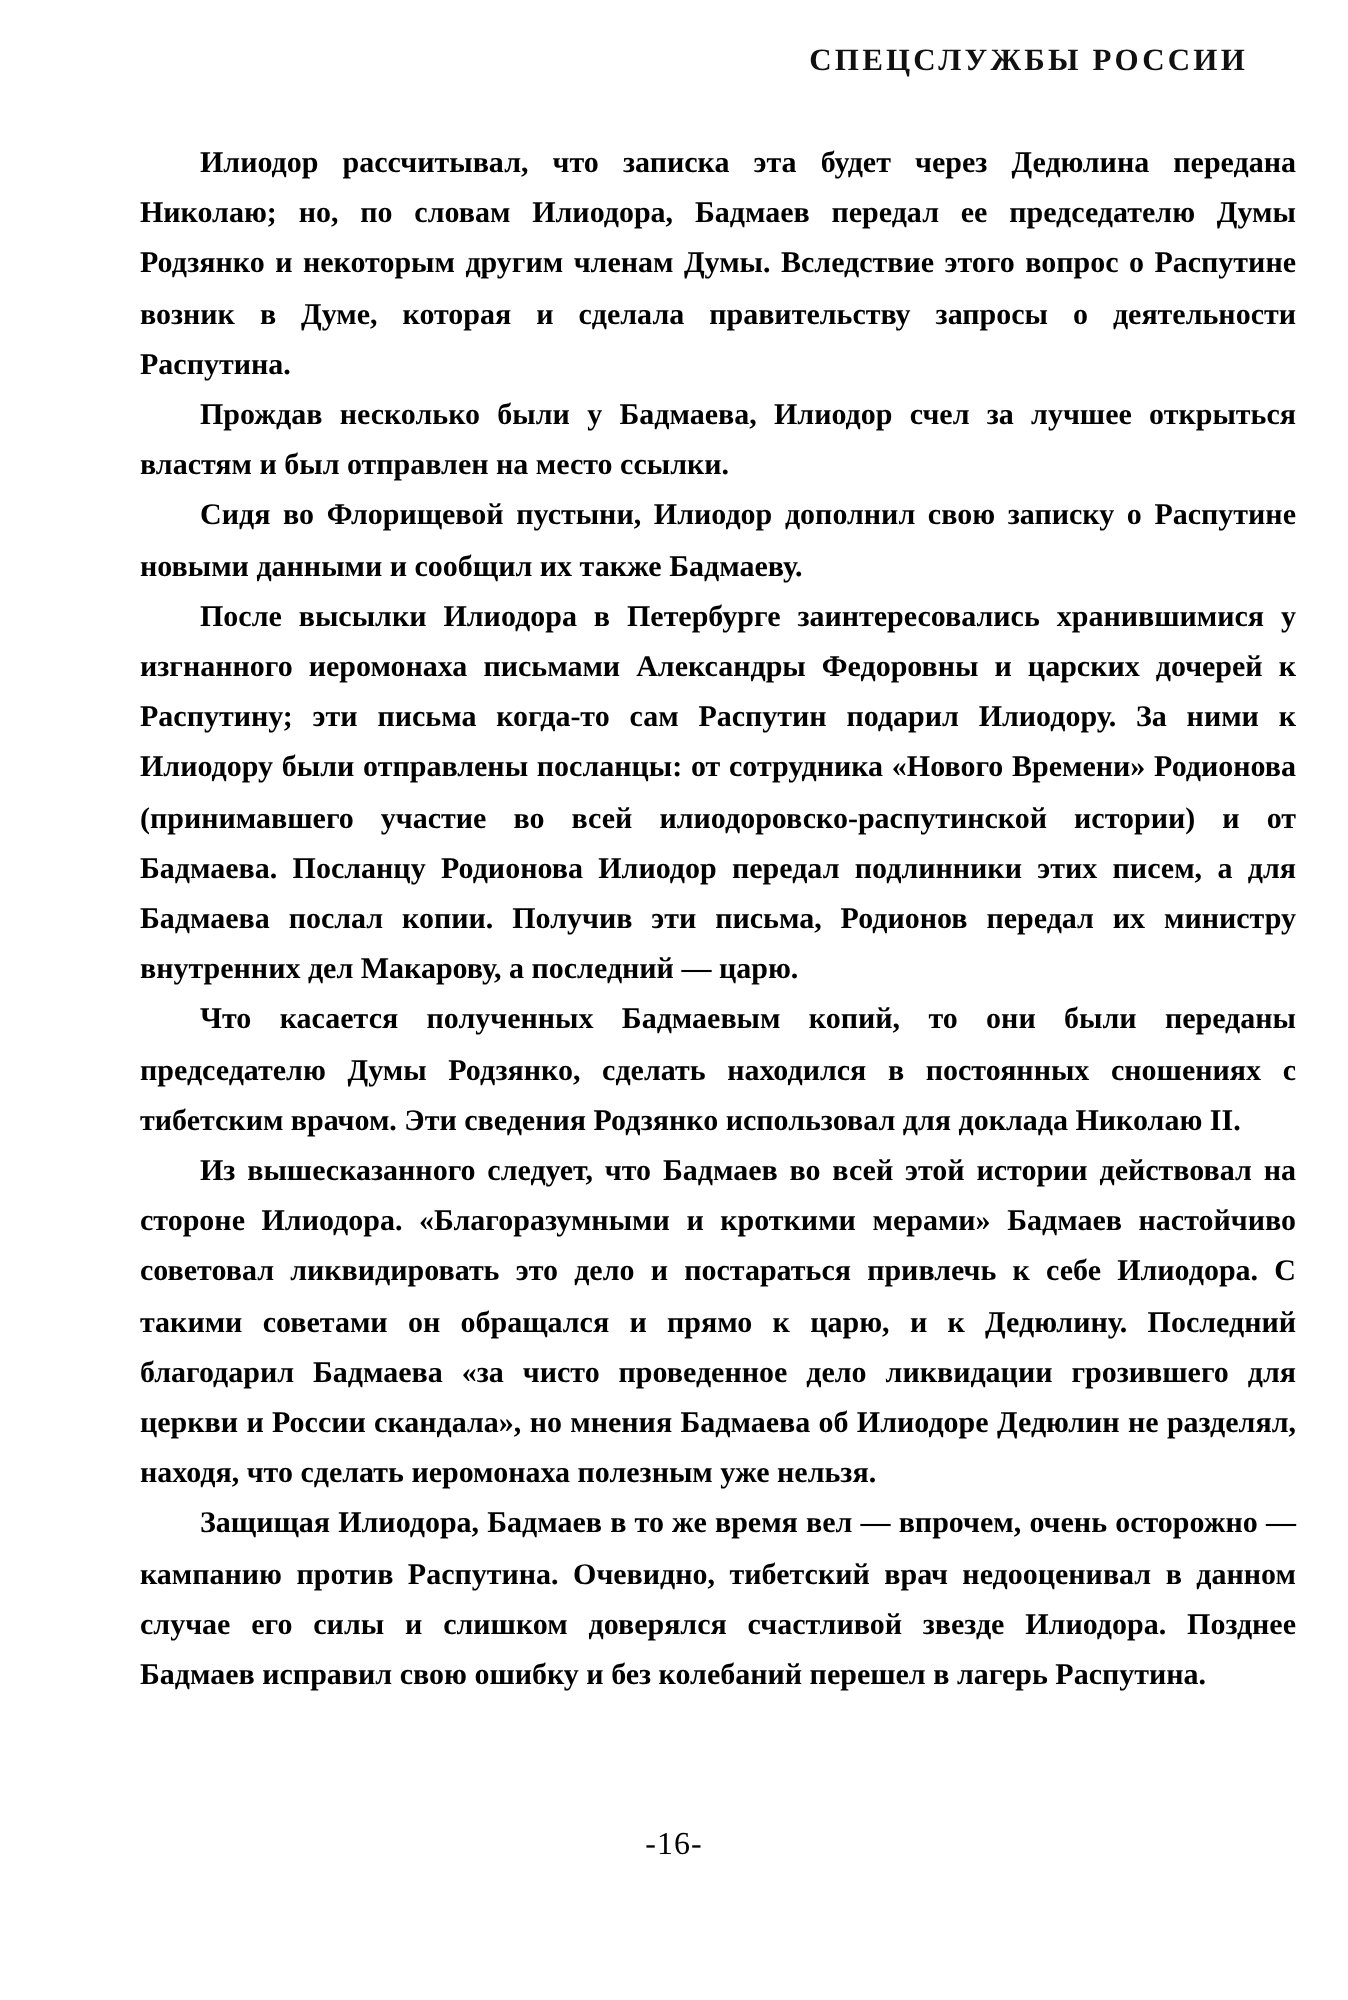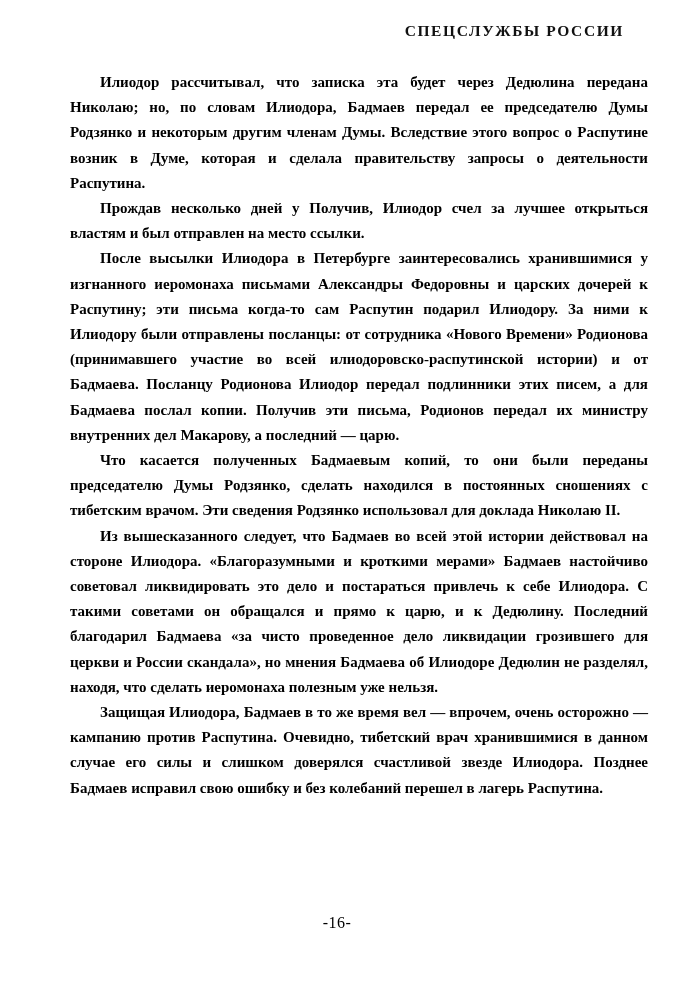--- a/index.html
+++ b/index.html
@@ -64,22 +64,23 @@
 </style>
 </head>
 <body>
 
 <div class="page">
 
   <div class="running-head">СПЕЦСЛУЖБЫ РОССИИ</div>
 
   <div class="body-text">
     <p>Илиодор рассчитывал, что записка эта будет через Дедюлина передана Николаю; но, по словам Илиодора, Бадмаев передал ее председателю Думы Родзянко и некоторым другим членам Думы. Вследствие этого вопрос о Распутине возник в Думе, которая и сделала правительству запросы о деятельности Распутина.</p>
-    <p>Прождав несколько дней у Получив, Илиодор счел за лучшее открыться властям и был отправлен на место ссылки.</p>
+    <p>Прождав несколько были у Бадмаева, Илиодор счел за лучшее открыться властям и был отправлен на место ссылки.</p>
+    <p>Сидя во Флорищевой пустыни, Илиодор дополнил свою записку о Распутине новыми данными и сообщил их также Бадмаеву.</p>
     <p>После высылки Илиодора в Петербурге заинтересовались хранившимися у изгнанного иеромонаха письмами Александры Федоровны и царских дочерей к Распутину; эти письма когда-то сам Распутин подарил Илиодору. За ними к Илиодору были отправлены посланцы: от сотрудника «Нового Времени» Родионова (принимавшего участие во всей илиодоровско-распутинской истории) и от Бадмаева. Посланцу Родионова Илиодор передал подлинники этих писем, а для Бадмаева послал копии. Получив эти письма, Родионов передал их министру внутренних дел Макарову, а последний — царю.</p>
     <p>Что касается полученных Бадмаевым копий, то они были переданы председателю Думы Родзянко, сделать находился в постоянных сношениях с тибетским врачом. Эти сведения Родзянко использовал для доклада Николаю II.</p>
     <p>Из вышесказанного следует, что Бадмаев во всей этой истории действовал на стороне Илиодора. «Благоразумными и кроткими мерами» Бадмаев настойчиво советовал ликвидировать это дело и постараться привлечь к себе Илиодора. С такими советами он обращался и прямо к царю, и к Дедюлину. Последний благодарил Бадмаева «за чисто проведенное дело ликвидации грозившего для церкви и России скандала», но мнения Бадмаева об Илиодоре Дедюлин не разделял, находя, что сделать иеромонаха полезным уже нельзя.</p>
-    <p>Защищая Илиодора, Бадмаев в то же время вел — впрочем, очень осторожно — кампанию против Распутина. Очевидно, тибетский врач хранившимися в данном случае его силы и слишком доверялся счастливой звезде Илиодора. Позднее Бадмаев исправил свою ошибку и без колебаний перешел в лагерь Распутина.</p>
+    <p>Защищая Илиодора, Бадмаев в то же время вел — впрочем, очень осторожно — кампанию против Распутина. Очевидно, тибетский врач недооценивал в данном случае его силы и слишком доверялся счастливой звезде Илиодора. Позднее Бадмаев исправил свою ошибку и без колебаний перешел в лагерь Распутина.</p>
   </div>
 
   <div class="folio">-16-</div>
 
 </div>
 
 </body></html>

